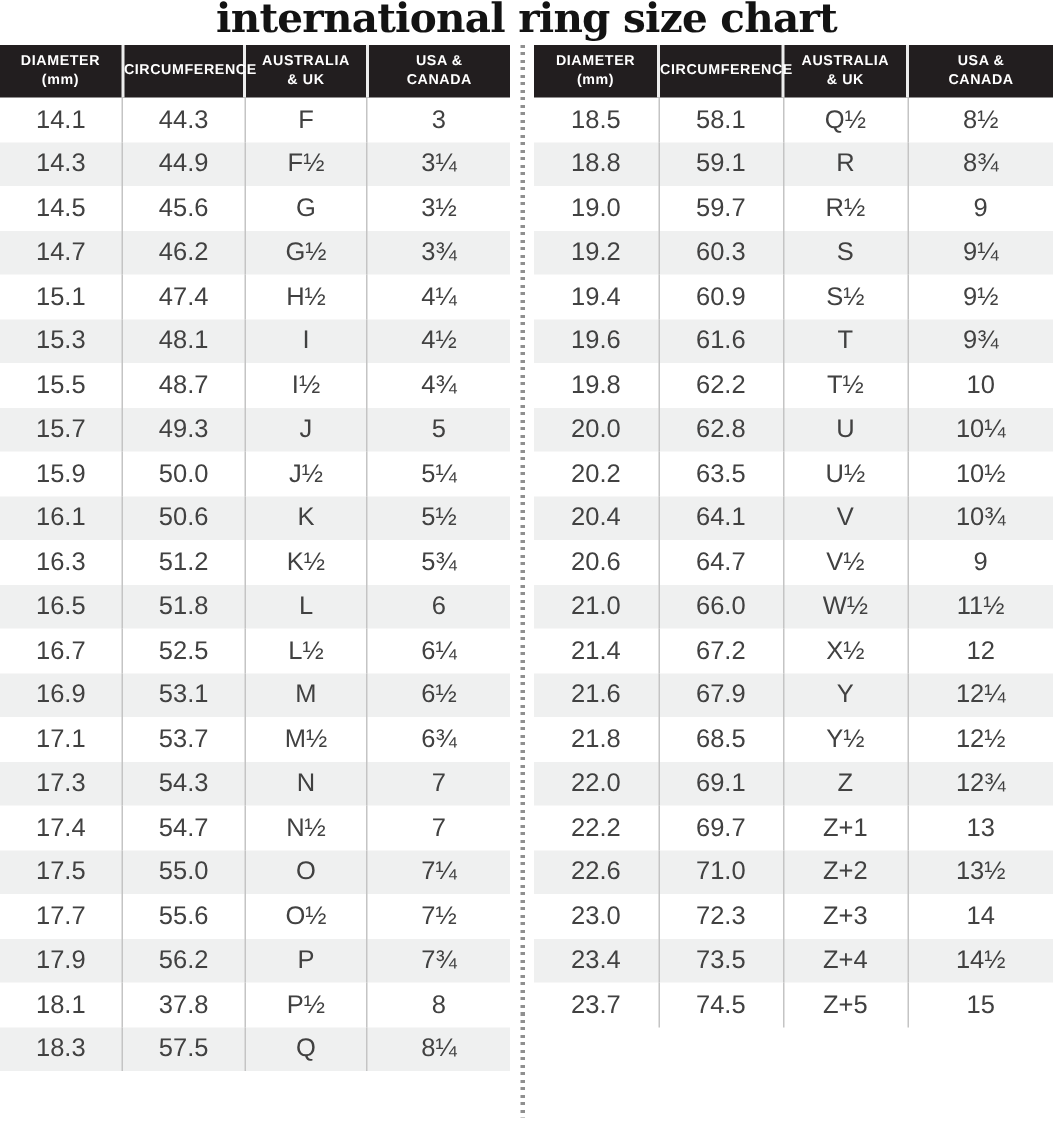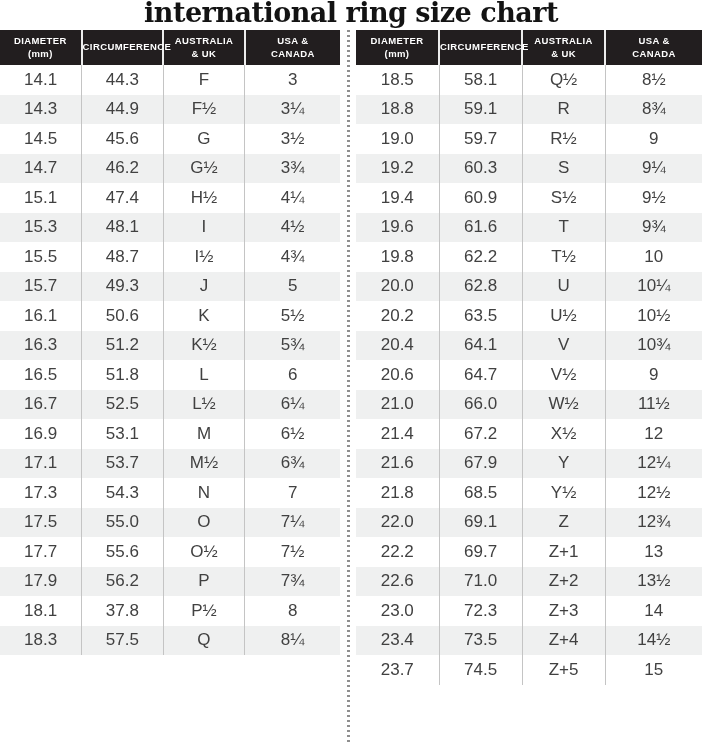--- a/index.html
+++ b/index.html
@@ -141,20 +141,26 @@
             <td>I½</td>
             <td>4¾</td>
           </tr>
           <tr>
             <td>15.7</td>
             <td>49.3</td>
             <td>J</td>
             <td>5</td>
           </tr>
           <tr>
+            <td>15.9</td>
+            <td>50.0</td>
+            <td>J½</td>
+            <td>5¼</td>
+          </tr>
+          <tr>
             <td>16.1</td>
             <td>50.6</td>
             <td>K</td>
             <td>5½</td>
           </tr>
           <tr>
             <td>16.3</td>
             <td>51.2</td>
             <td>K½</td>
             <td>5¾</td>
@@ -180,20 +186,26 @@
           <tr>
             <td>17.1</td>
             <td>53.7</td>
             <td>M½</td>
             <td>6¾</td>
           </tr>
           <tr>
             <td>17.3</td>
             <td>54.3</td>
             <td>N</td>
+            <td>7</td>
+          </tr>
+          <tr>
+            <td>17.4</td>
+            <td>54.7</td>
+            <td>N½</td>
             <td>7</td>
           </tr>
           <tr>
             <td>17.5</td>
             <td>55.0</td>
             <td>O</td>
             <td>7¼</td>
           </tr>
           <tr>
             <td>17.7</td>

